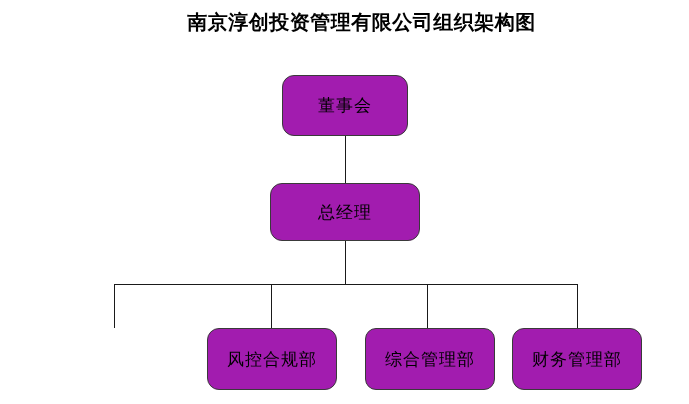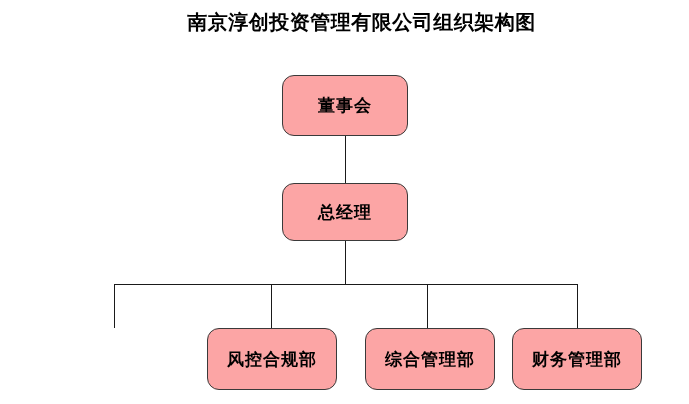--- a/index.html
+++ b/index.html
@@ -36,59 +36,58 @@
     line-height: 26px;
     font-family: "Liberation Serif", "DejaVu Serif", serif;
     white-space: nowrap;
     margin-left: 17px;
   }
 
   
   .node {
     position: absolute;
     box-sizing: border-box;
-    background: #fca5a5;
+    background: #a21caf;
     border: 1px solid #3a3a3a;
     border-radius: 12px;
     display: flex;
     align-items: center;
     justify-content: center;
     font-size: 17px;
     line-height: 1;
     letter-spacing: 1px;
     font-family: "Liberation Serif", "DejaVu Serif", serif;
     color: #000000;
     white-space: nowrap;
     z-index: 2;
-    font-weight: bold;
   }
 
   .node-board {
     left: 282px;
     top: 75px;
     width: 126px;
     height: 61px;
   }
 
   .node-gm {
-    left: 282px;
+    left: 270px;
     top: 183px;
-    width: 126px;
+    width: 150px;
     height: 58px;
   }
 
   .node-dept {
     top: 328px;
     width: 130px;
     height: 62px;
   }
 
   .dept-0 { left: 48px; }
   .dept-1 { left: 207px; }
-  .dept-2 { left: 365px; }
+  .dept-2 { left: 365px; border-radius: 11px; }
   .dept-3 { left: 512px; }
 
   
   .conn {
     position: absolute;
     background: #1a1a1a;
     z-index: 1;
   }
   .conn-v { width: 1px; }
   .conn-h { height: 1px; }

